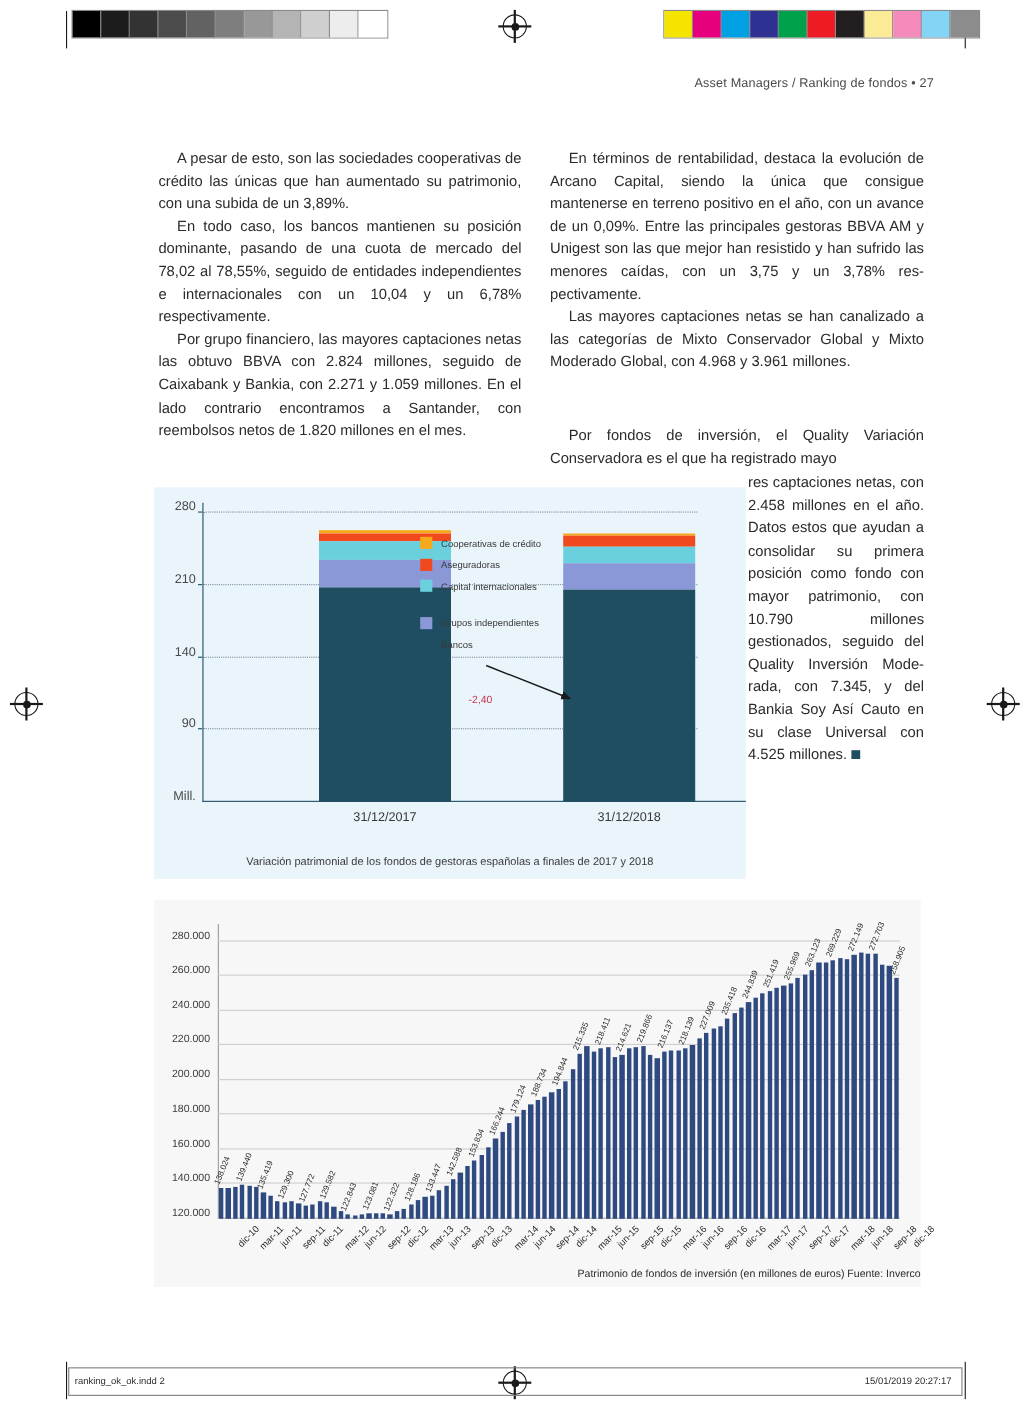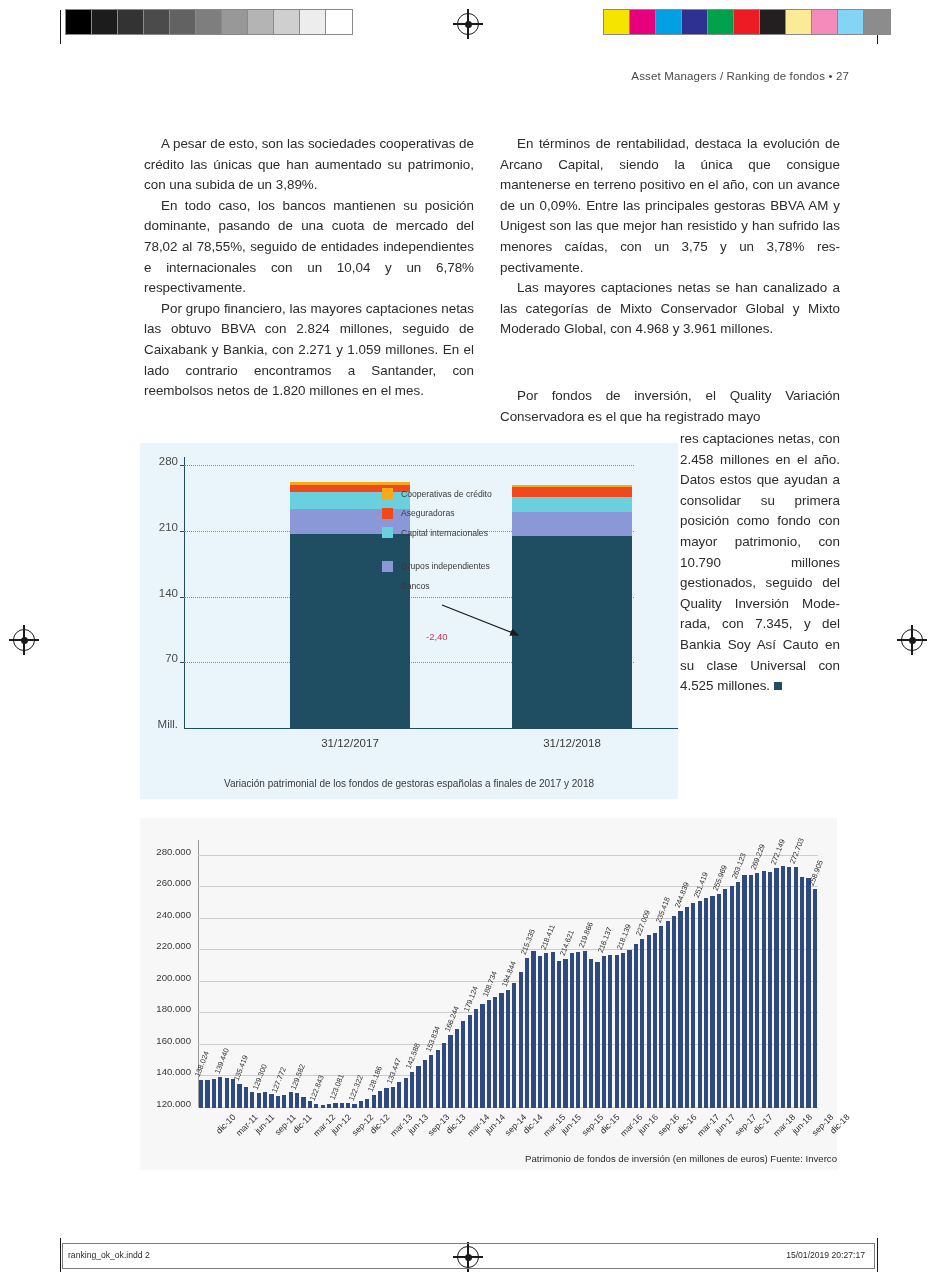--- a/index.html
+++ b/index.html
@@ -332,21 +332,21 @@
 
   <div class="col-narrow">
     <p><span>res captaciones netas, con 2.458 millones en el año. Datos estos que ayudan a conso­lidar su primera posición como fondo con mayor patrimonio, con 10.790 millones gestionados, se­guido del Quality Inversión Mode­rada, con 7.345, y del Bankia Soy Así Cauto en su cla­se Universal con 4.525 millones.</span><span class="endmark"></span></p>
   </div>
 
   <div class="chart1">
     <div class="c1-plot" id="c1-plot">
       <div class="c1-vaxis"></div>
       <div class="c1-baseline"></div>
     <div class="c1-grid" style="bottom: 65.6552px;"></div>
-        <div class="c1-ylabel" style="bottom: 58.6552px;">70</div>
+        <div class="c1-ylabel" style="bottom: 58.6552px;">90</div>
         <div class="c1-tick" style="bottom: 65.6552px;"></div>
         <div class="c1-grid" style="bottom: 131.31px;"></div>
         <div class="c1-ylabel" style="bottom: 124.31px;">140</div>
         <div class="c1-tick" style="bottom: 131.31px;"></div>
         <div class="c1-grid" style="bottom: 196.966px;"></div>
         <div class="c1-ylabel" style="bottom: 189.966px;">210</div>
         <div class="c1-tick" style="bottom: 196.966px;"></div>
         <div class="c1-grid" style="bottom: 262.621px;"></div>
         <div class="c1-ylabel" style="bottom: 255.621px;">280</div>
         <div class="c1-tick" style="bottom: 262.621px;"></div>

